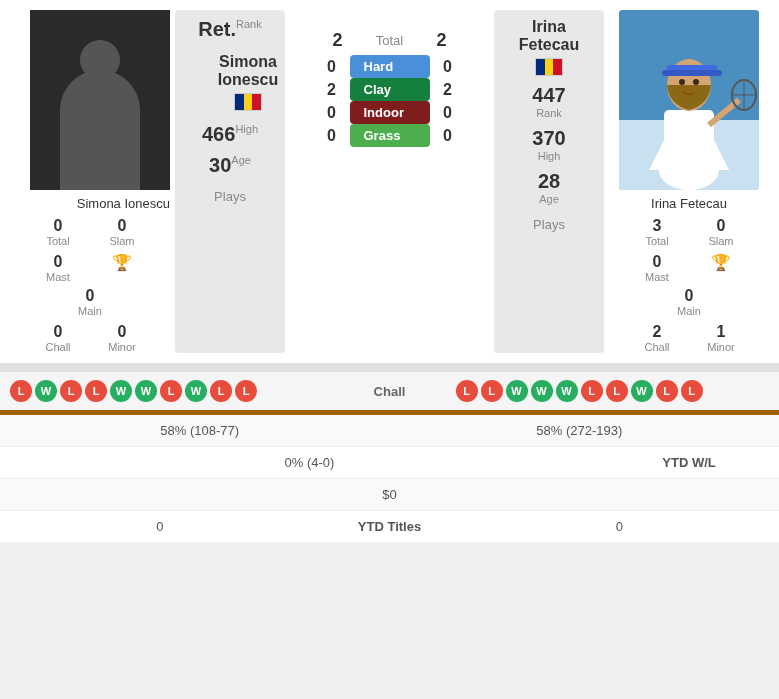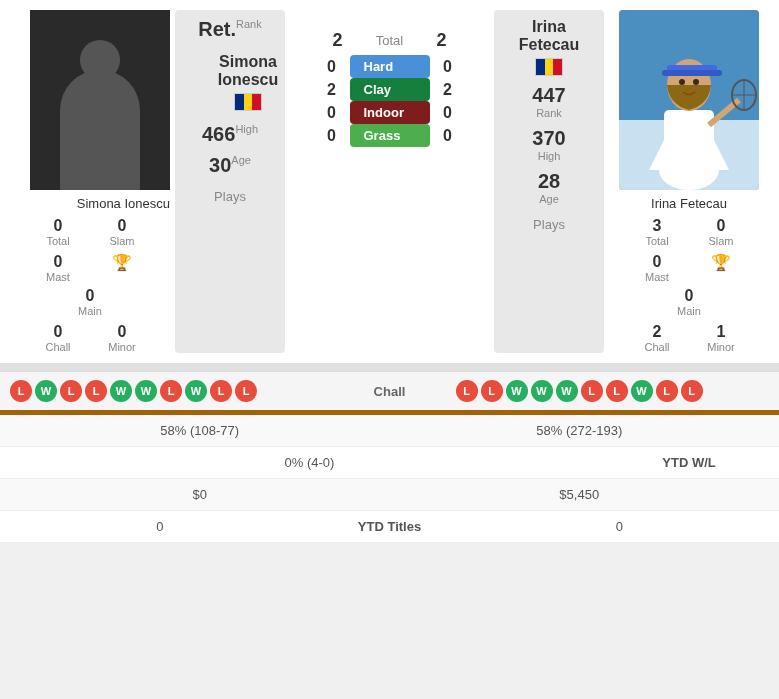--- a/index.html
+++ b/index.html
@@ -310,21 +310,20 @@
       <div class="stats-row">
       <span class="stats-left-val">58% (108-77)</span>
       <span class="stats-right-val">58% (272-193)</span>
     </div>
       <div class="stats-row">
       <span class="stats-left-val">0% (4-0)</span>
       <span class="stats-mid-label">YTD W/L</span>
     </div>
       <div class="stats-row">
       <span class="stats-left-val">$0</span>
-      <span class="stats-right-val">$5,450</span>
     </div>
       <div class="stats-row">
       <span class="stats-left-val">0</span>
       <span class="stats-mid-label">YTD Titles</span>
       <span class="stats-right-val">0</span>
     </div>
     </div>
 
 </div>
 

